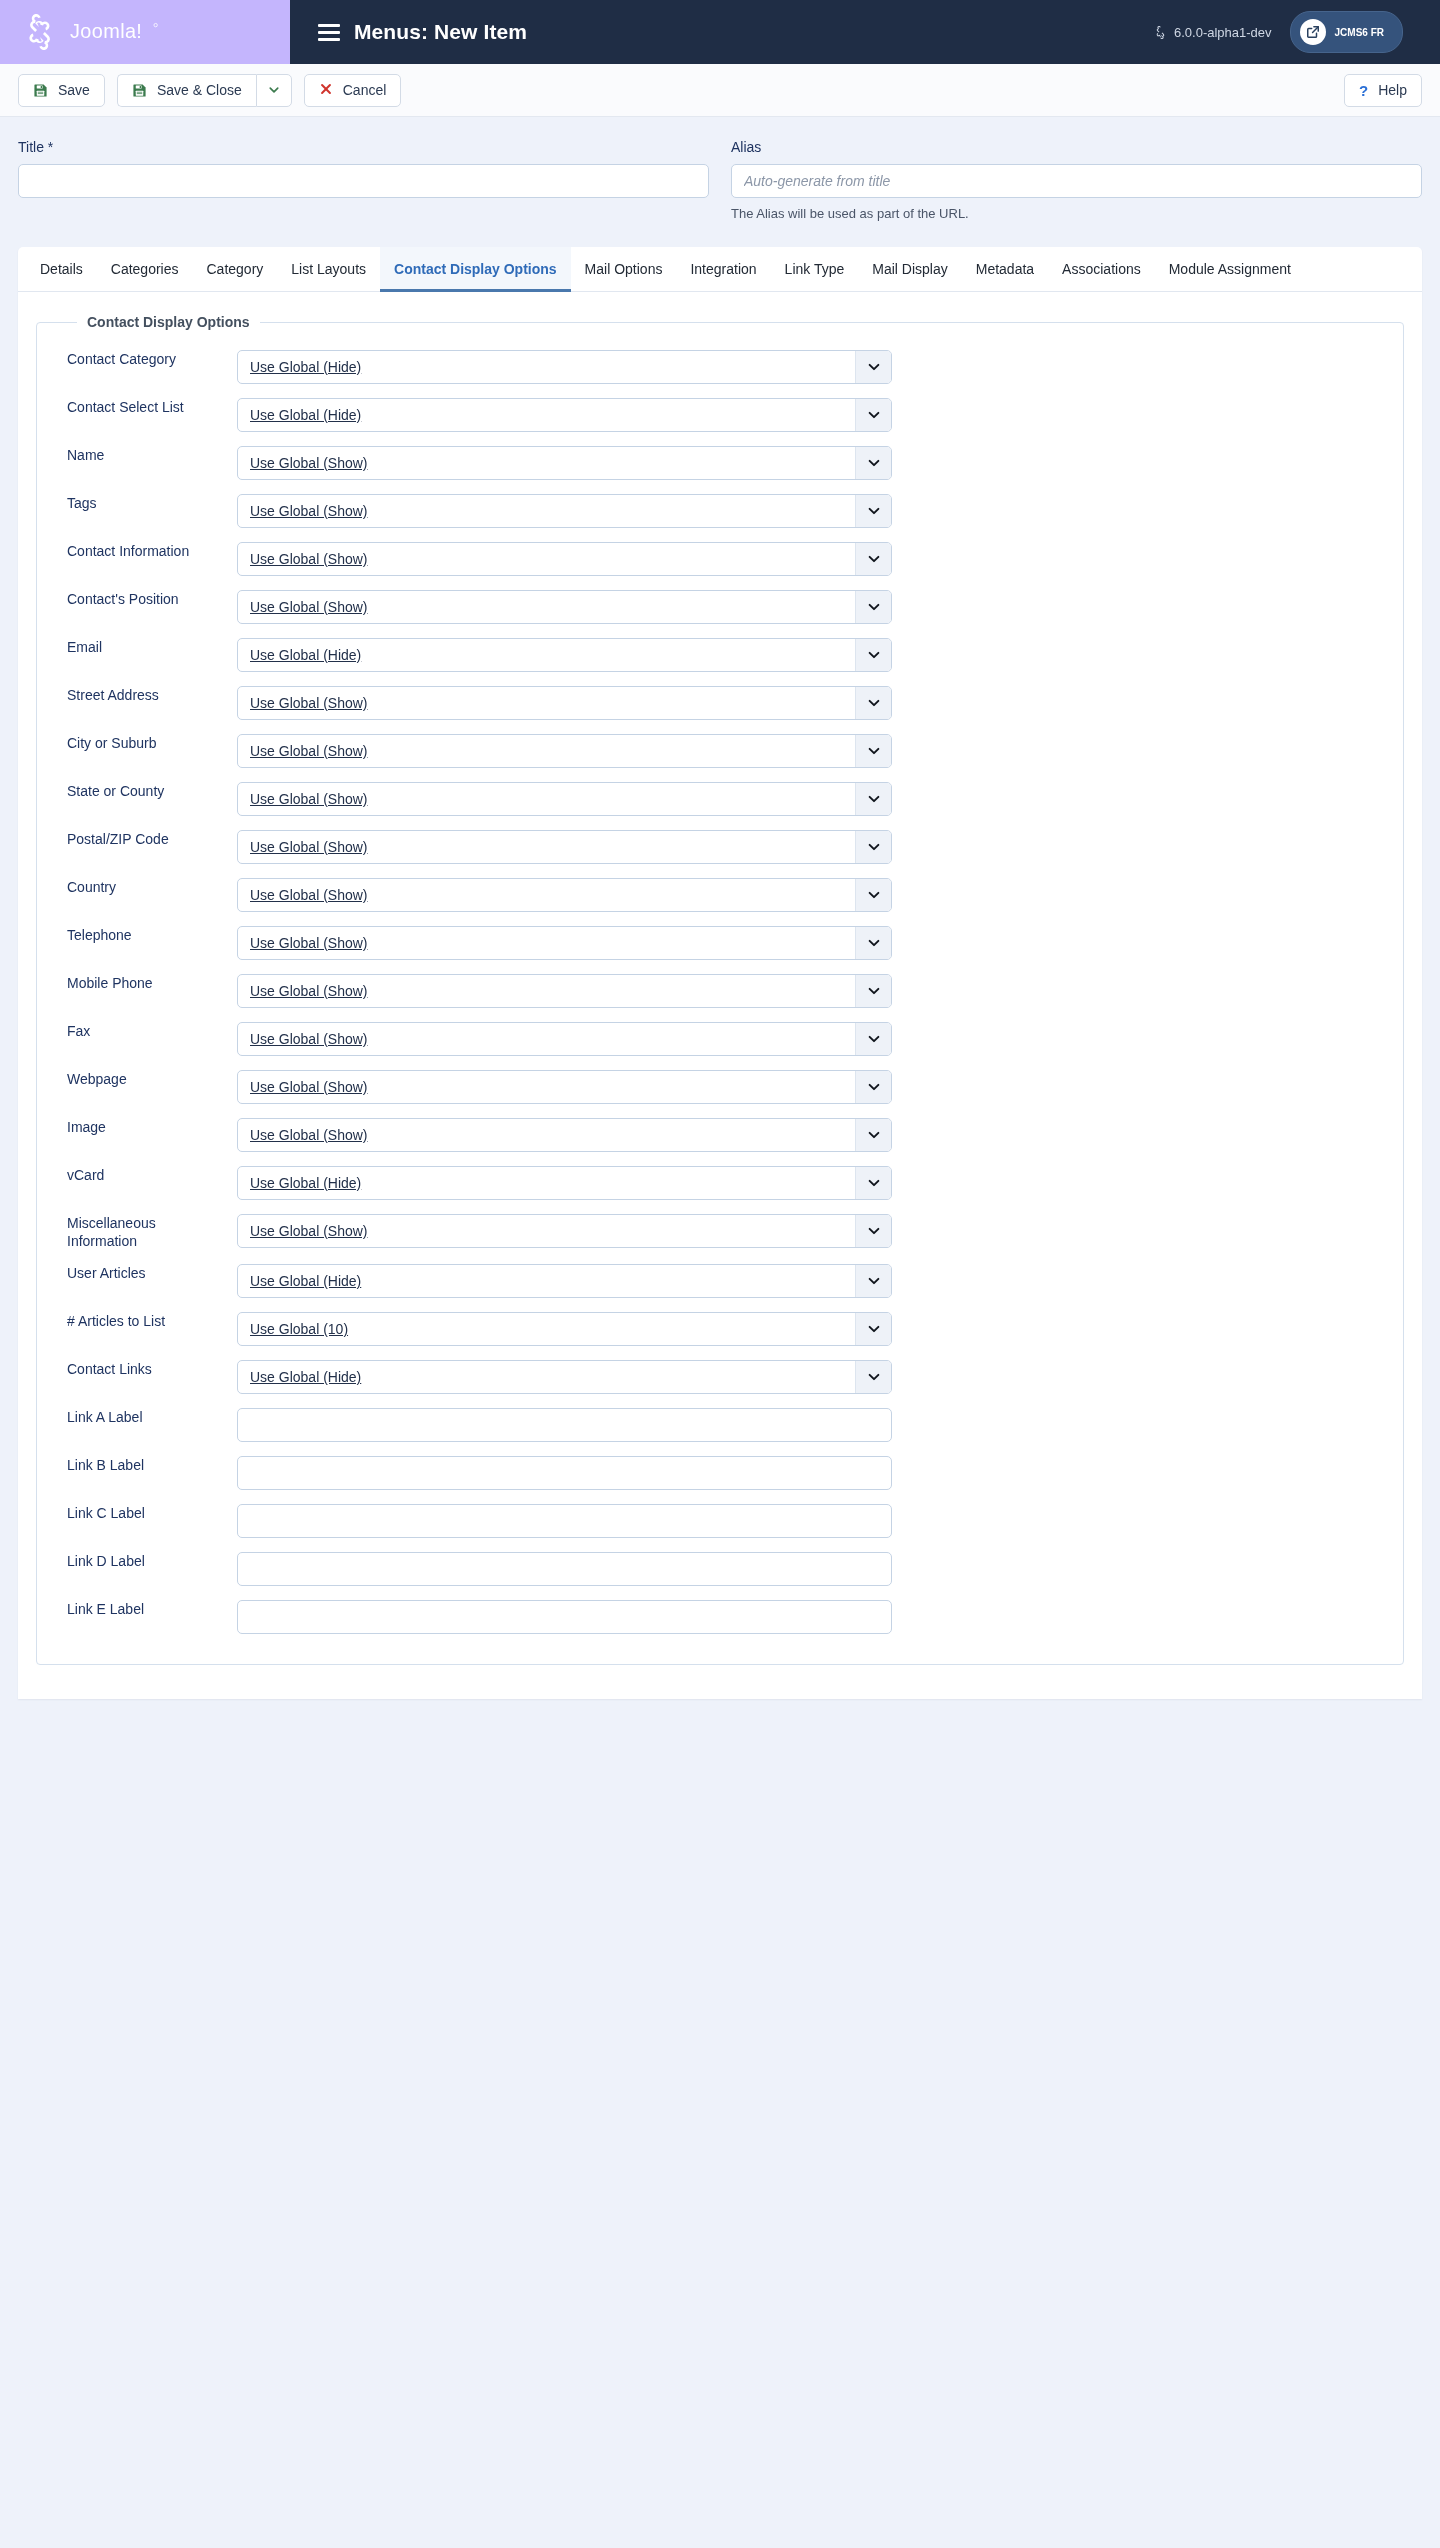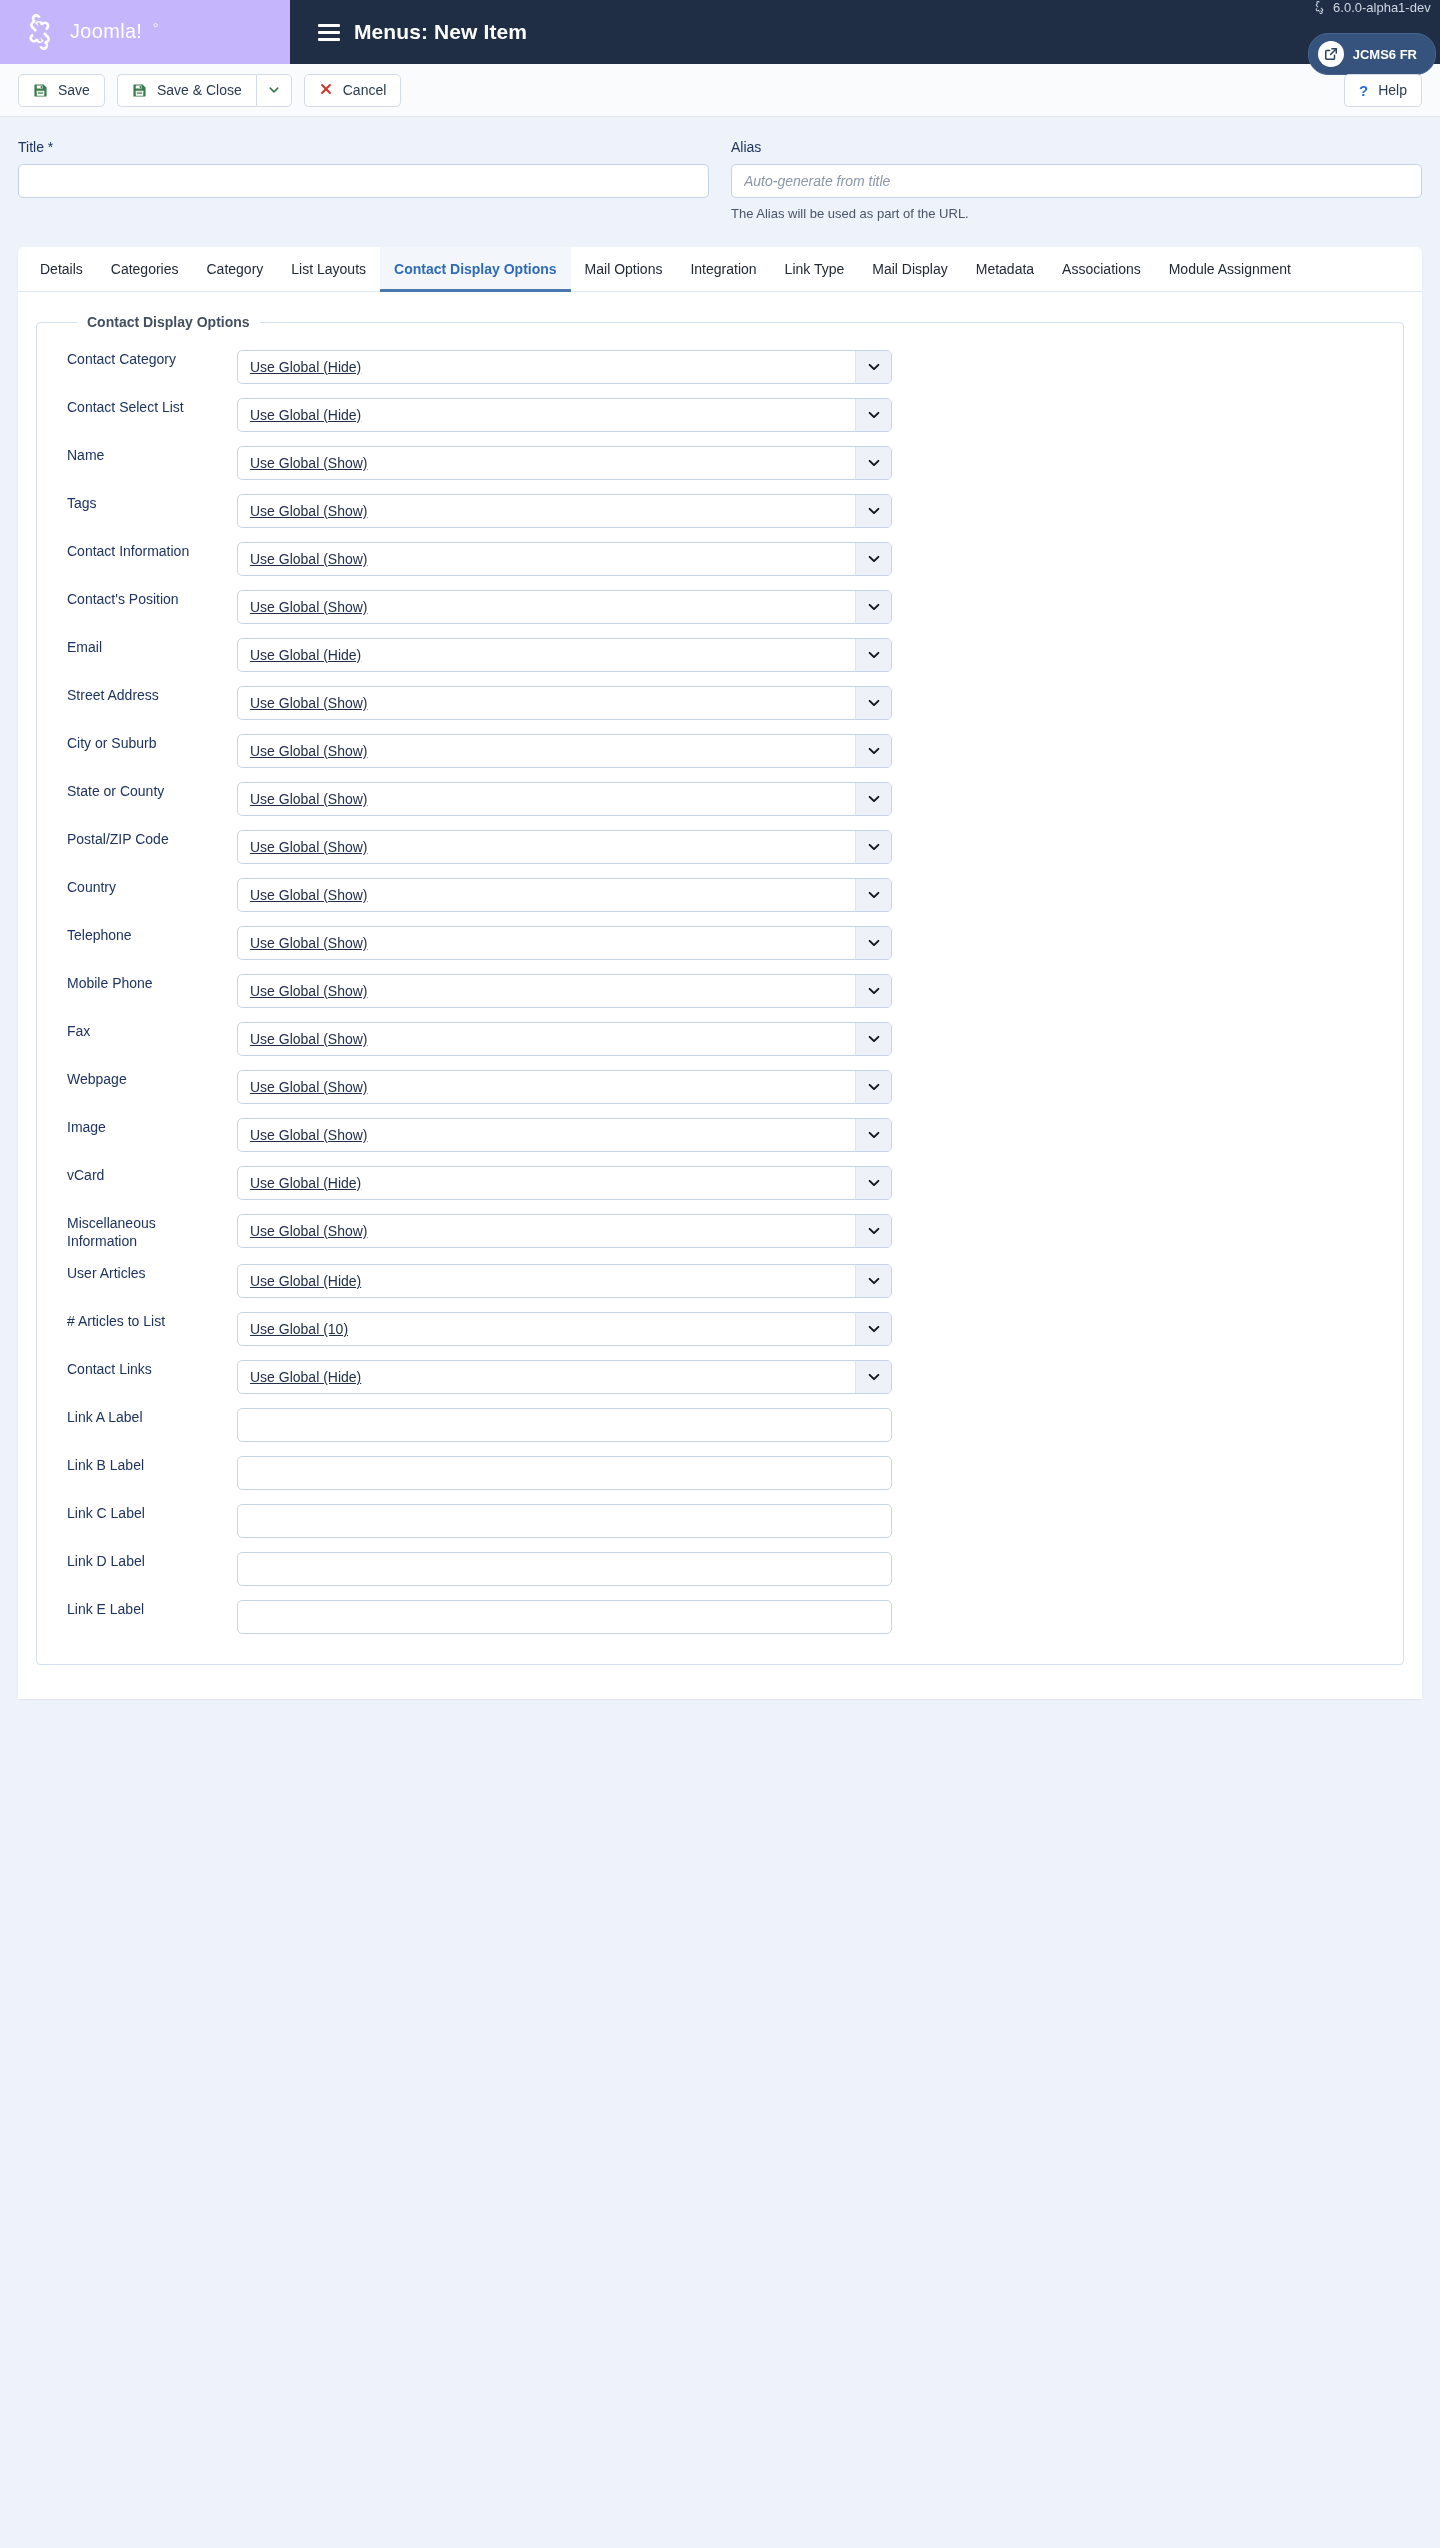--- a/index.html
+++ b/index.html
@@ -23,26 +23,26 @@
   .brand-word { height:26px; display:block; }
   .header-title {
     flex:1; display:flex; align-items:center; gap:14px; padding-left:28px;
     color:#fff; font-size:21px; font-weight:bold; letter-spacing:.1px;
   }
   .hamburger { display:flex; flex-direction:column; gap:4px; width:22px; }
   .hamburger i { display:block; height:3px; background:#fff; border-radius:1px; }
   .hamburger i:nth-child(1){ width:22px; }
   .hamburger i:nth-child(2){ width:22px; }
   .hamburger i:nth-child(3){ width:22px; }
-  .header-right { display:flex; align-items:center; gap:18px; padding-right:4px;flex-direction:column; }
+  .header-right { display:flex; align-items:center; gap:18px; padding-right:37px; }
   .version { color:#cfd7e4; font-size:13px; display:flex; align-items:center; gap:7px; }
   .version svg { display:block; }
   .site-btn {
     display:flex; align-items:center; gap:9px;
-    background:#35537c; color:#fff; font-size:13px; font-weight:bold;
+    background:#35537c; color:#fff; font-size:10px; font-weight:bold;
     border-radius:20px; padding:7px 18px 7px 9px; border:1px solid #4a6party;
     border:1px solid #46648c;
   }
   .site-btn .circle {
     width:26px; height:26px; border-radius:50%; background:#fff;
     display:flex; align-items:center; justify-content:center;
   }
 
   
   .toolbar {

